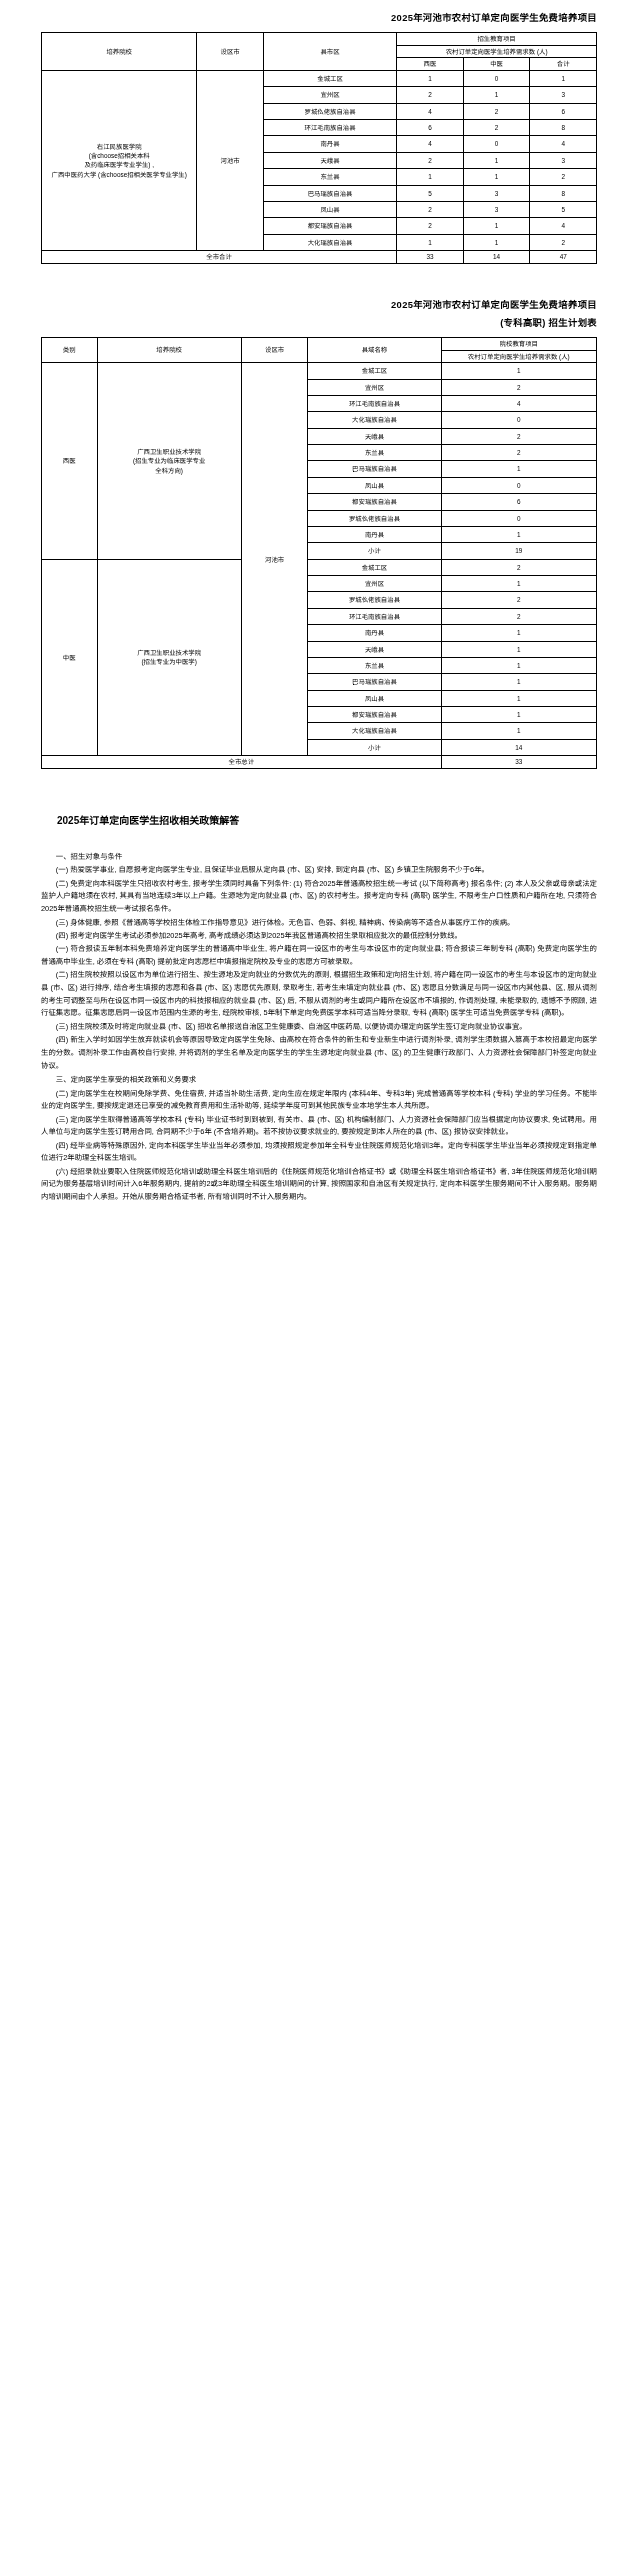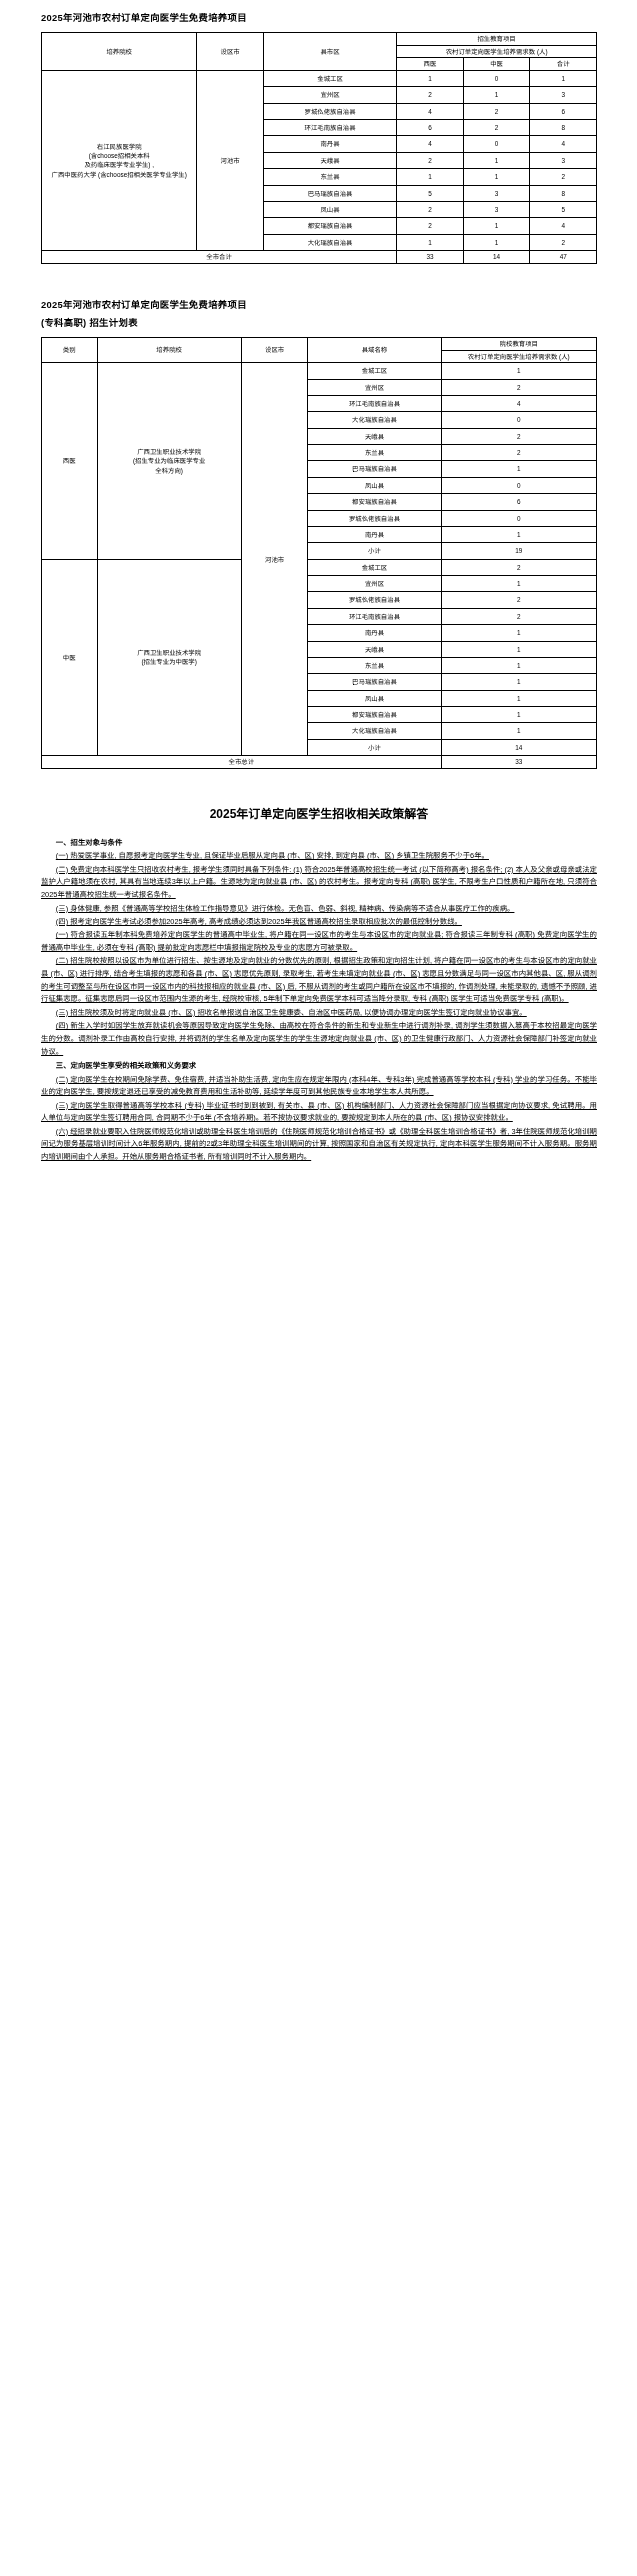--- a/index.html
+++ b/index.html
@@ -6,21 +6,21 @@
   body{
     width:638px;
     font-family:"Liberation Sans","DejaVu Sans",sans-serif;
     color:#000;
     font-size:7.6px;
     -webkit-font-smoothing:antialiased;
   }
   .page{width:638px;padding:0;box-sizing:border-box;}
   .section{padding:0 41px;box-sizing:border-box;}
   h1.doc-title{
-    text-align:left;
+    text-align:right;
     font-size:9.4px;
     font-weight:bold;
     margin:0;
     line-height:1.9;
     letter-spacing:0.3px;
   }
   .title-block{padding-top:9.4px;padding-bottom:4.7px;}
   table.grid{
     border-collapse:collapse;
     width:100%;
@@ -34,40 +34,39 @@
     padding:1.2px 0.6px;
     line-height:1.45;
     font-weight:normal;
   }
   table.grid th{font-weight:normal;}
   .cell-tall{height:13px;}
   .vert-name{line-height:1.6;font-size:6.4px;}
   .spacer-lg{height:23.4px;}
   .spacer-md{height:15.2px;}
   h2.policy-title{
-    text-align:center;
-    font-size:12px;
+    text-align:left;
+    font-size:10px;
     font-weight:bold;
-    margin:8px;
+    margin:16px;
     padding:3.5px 0 7px 0;
   }
   p.para{
     margin:0;
     text-indent:2em;
     line-height:1.72;
     font-size:7.4px;
     text-align:justify;
-    text-decoration:underline;
   }
   p.heading{
     margin:0;
     text-indent:2em;
     line-height:1.9;
     font-size:7.4px;
-    font-weight:bold;
+    font-weight:normal;
   }
   .pblock > p{margin-bottom:0.6px;}
   .total-row td{font-weight:normal;}
 </style>
 </head>
 <body>
 
 <div class="page">
 
   <div class="section title-block">
@@ -349,19 +348,20 @@
       <p class="para">(一) 符合报读五年制本科免费培养定向医学生的普通高中毕业生, 将户籍在同一设区市的考生与本设区市的定向就业县; 符合报读三年制专科 (高职) 免费定向医学生的普通高中毕业生, 必须在专科 (高职) 提前批定向志愿栏中填报指定院校及专业的志愿方可被录取。</p>
       <p class="para">(二) 招生院校按照以设区市为单位进行招生、按生源地及定向就业的分数优先的原则, 根据招生政策和定向招生计划, 将户籍在同一设区市的考生与本设区市的定向就业县 (市、区) 进行排序, 结合考生填报的志愿和各县 (市、区) 志愿优先原则, 录取考生, 若考生未填定向就业县 (市、区) 志愿且分数满足与同一设区市内其他县、区, 服从调剂的考生可调整至与所在设区市同一设区市内的科技报相应的就业县 (市、区) 后, 不服从调剂的考生或同户籍所在设区市不填报的, 作调剂处理, 未能录取的, 遗憾不予照顾, 进行征集志愿。征集志愿后同一设区市范围内生源的考生, 经院校审核, 5年制下单定向免费医学本科可适当降分录取, 专科 (高职) 医学生可适当免费医学专科 (高职)。</p>
       <p class="para">(三) 招生院校须及时将定向就业县 (市、区) 招收名单报送自治区卫生健康委、自治区中医药局, 以便协调办理定向医学生签订定向就业协议事宜。</p>
       <p class="para">(四) 新生入学时如因学生放弃就读机会等原因导致定向医学生免除、由高校在符合条件的新生和专业新生中进行调剂补录, 调剂学生须数据入篡高于本校招最定向医学生的分数。调剂补录工作由高校自行安排, 并将调剂的学生名单及定向医学生的学生生源地定向就业县 (市、区) 的卫生健康行政部门、人力资源社会保障部门补签定向就业协议。</p>
     </div>
 
     <div class="pblock">
       <p class="heading">三、定向医学生享受的相关政策和义务要求</p>
       <p class="para">(二) 定向医学生在校期间免除学费、免住宿费, 并适当补助生活费, 定向生应在规定年限内 (本科4年、专科3年) 完成普通高等学校本科 (专科) 学业的学习任务。不能毕业的定向医学生, 要按规定退还已享受的减免教育费用和生活补助等, 延续学年度可到其他民族专业本地学生本人共所愿。</p>
       <p class="para">(三) 定向医学生取得普通高等学校本科 (专科) 毕业证书时到到被到, 有关市、县 (市、区) 机构编制部门、人力资源社会保障部门应当根据定向协议要求, 免试聘用。用人单位与定向医学生签订聘用合同, 合同期不少于6年 (不含培养期)。若不按协议要求就业的, 要按规定到本人所在的县 (市、区) 报协议安排就业。</p>
+      <p class="para">(四) 经毕业病等特殊原因外, 定向本科医学生毕业当年必须参加, 均须按照规定参加年全科专业住院医师规范化培训3年。定向专科医学生毕业当年必须按规定到指定单位进行2年助理全科医生培训。</p>
       <p class="para">(六) 经招录就业要职入住院医师规范化培训或助理全科医生培训后的《住院医师规范化培训合格证书》或《助理全科医生培训合格证书》者, 3年住院医师规范化培训期间记为服务基层培训时间计入6年服务期内, 提前的2或3年助理全科医生培训期间的计算, 按照国家和自治区有关规定执行, 定向本科医学生服务期间不计入服务期。服务期内培训期间由个人承担。开始从服务期合格证书者, 所有培训同时不计入服务期内。</p>
     </div>
   </div>
 
   <div class="spacer-md"></div>
 </div>
 
 
 </body></html>

